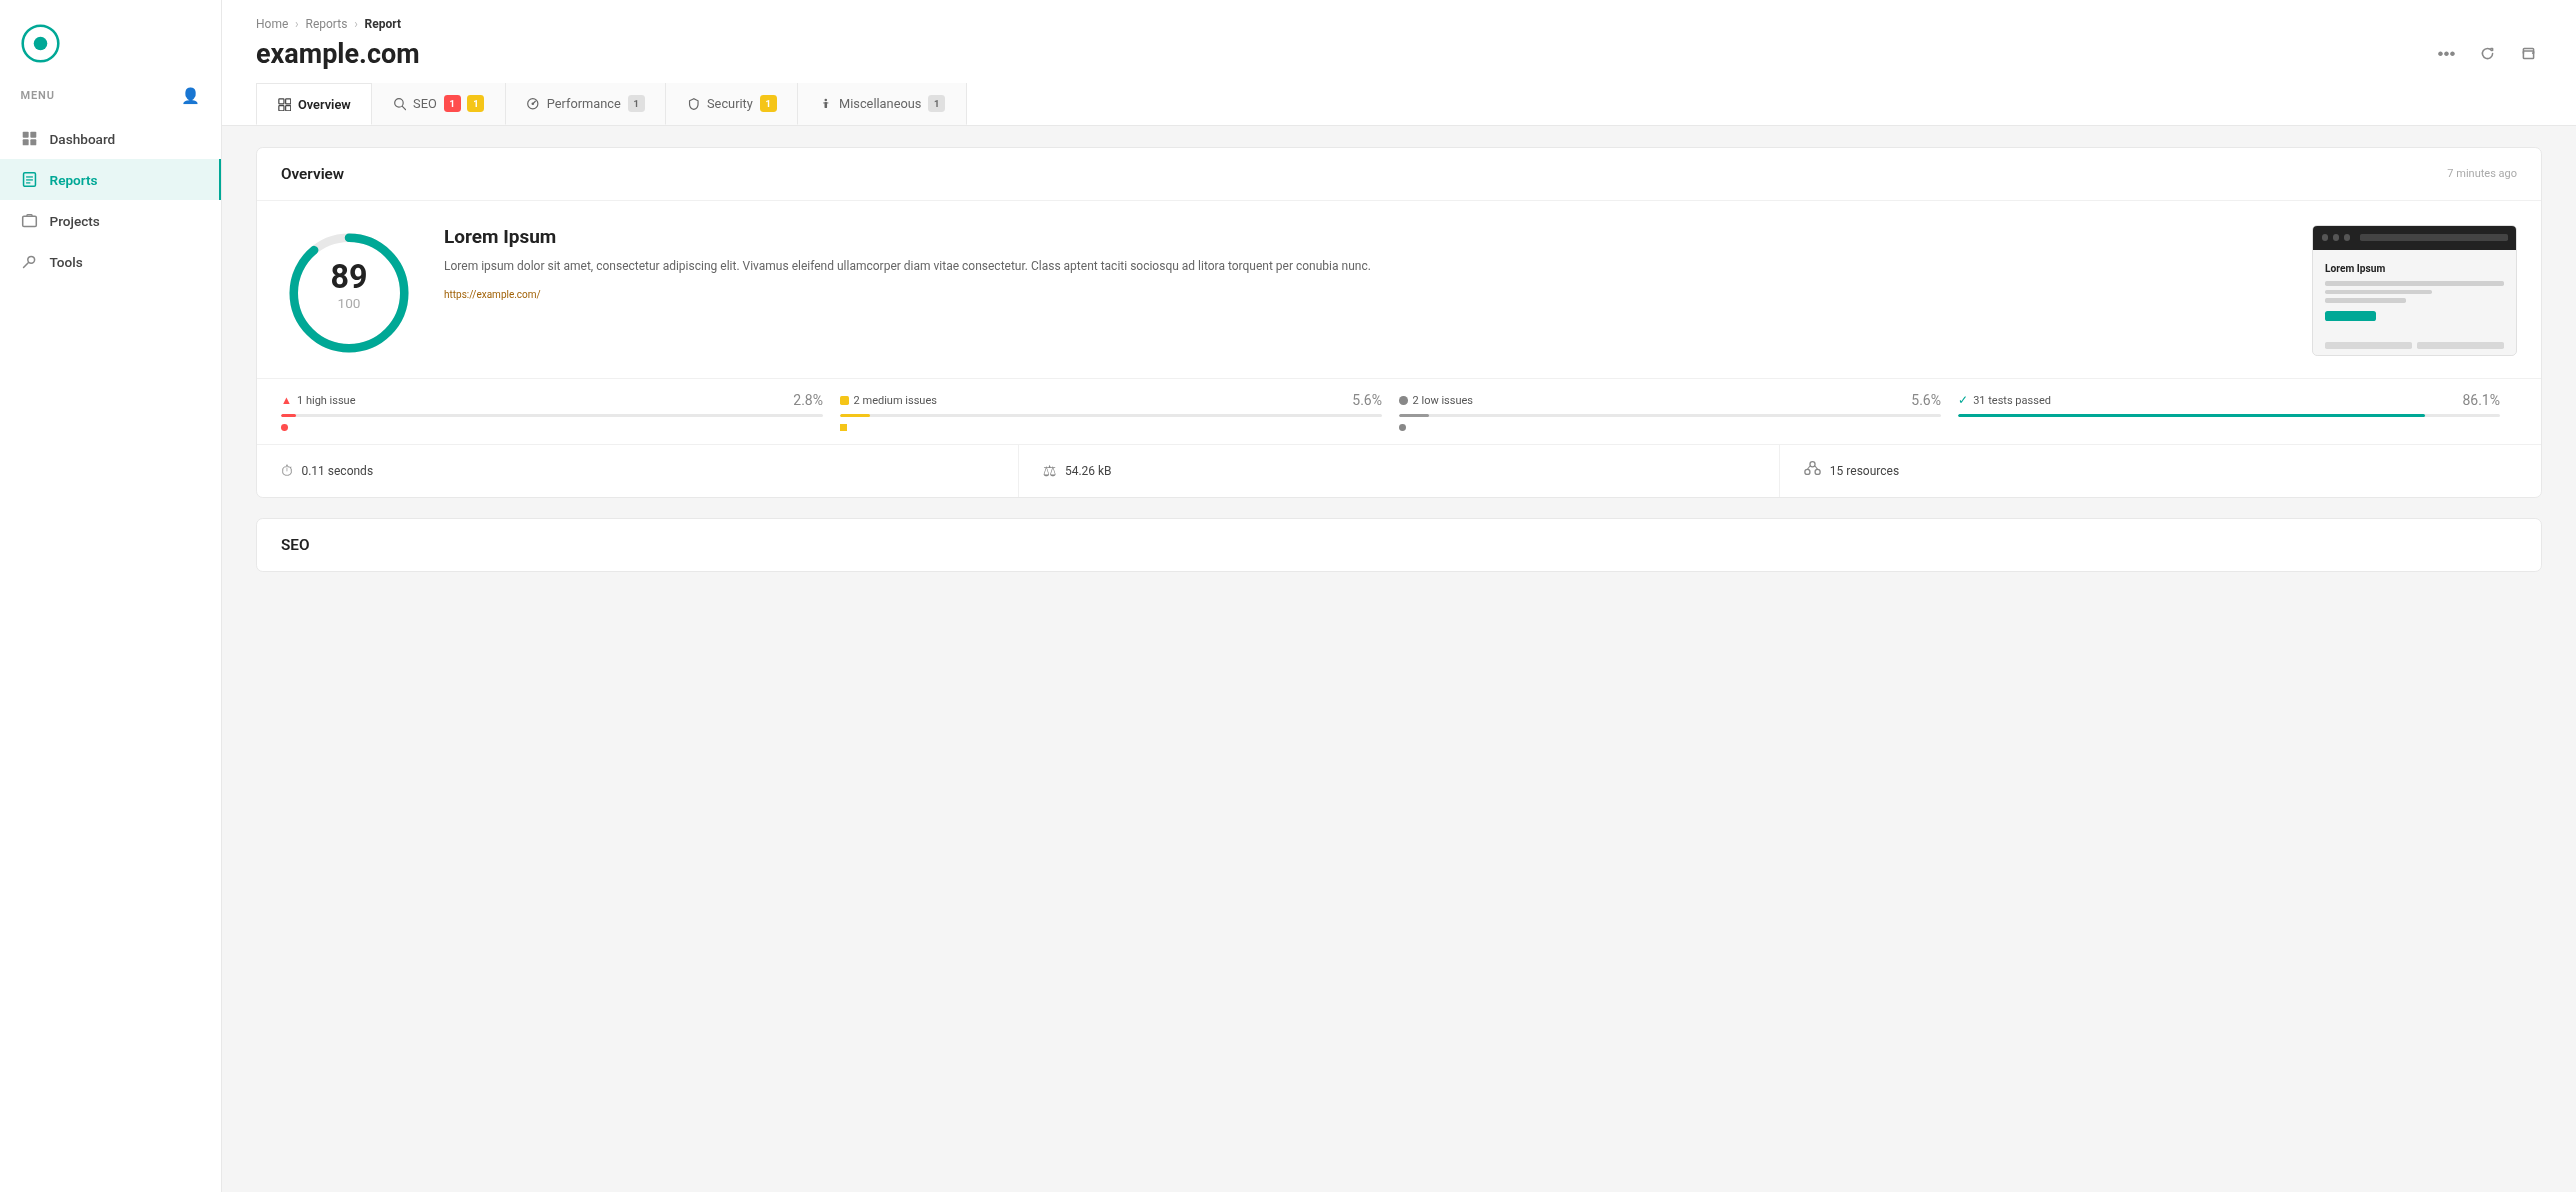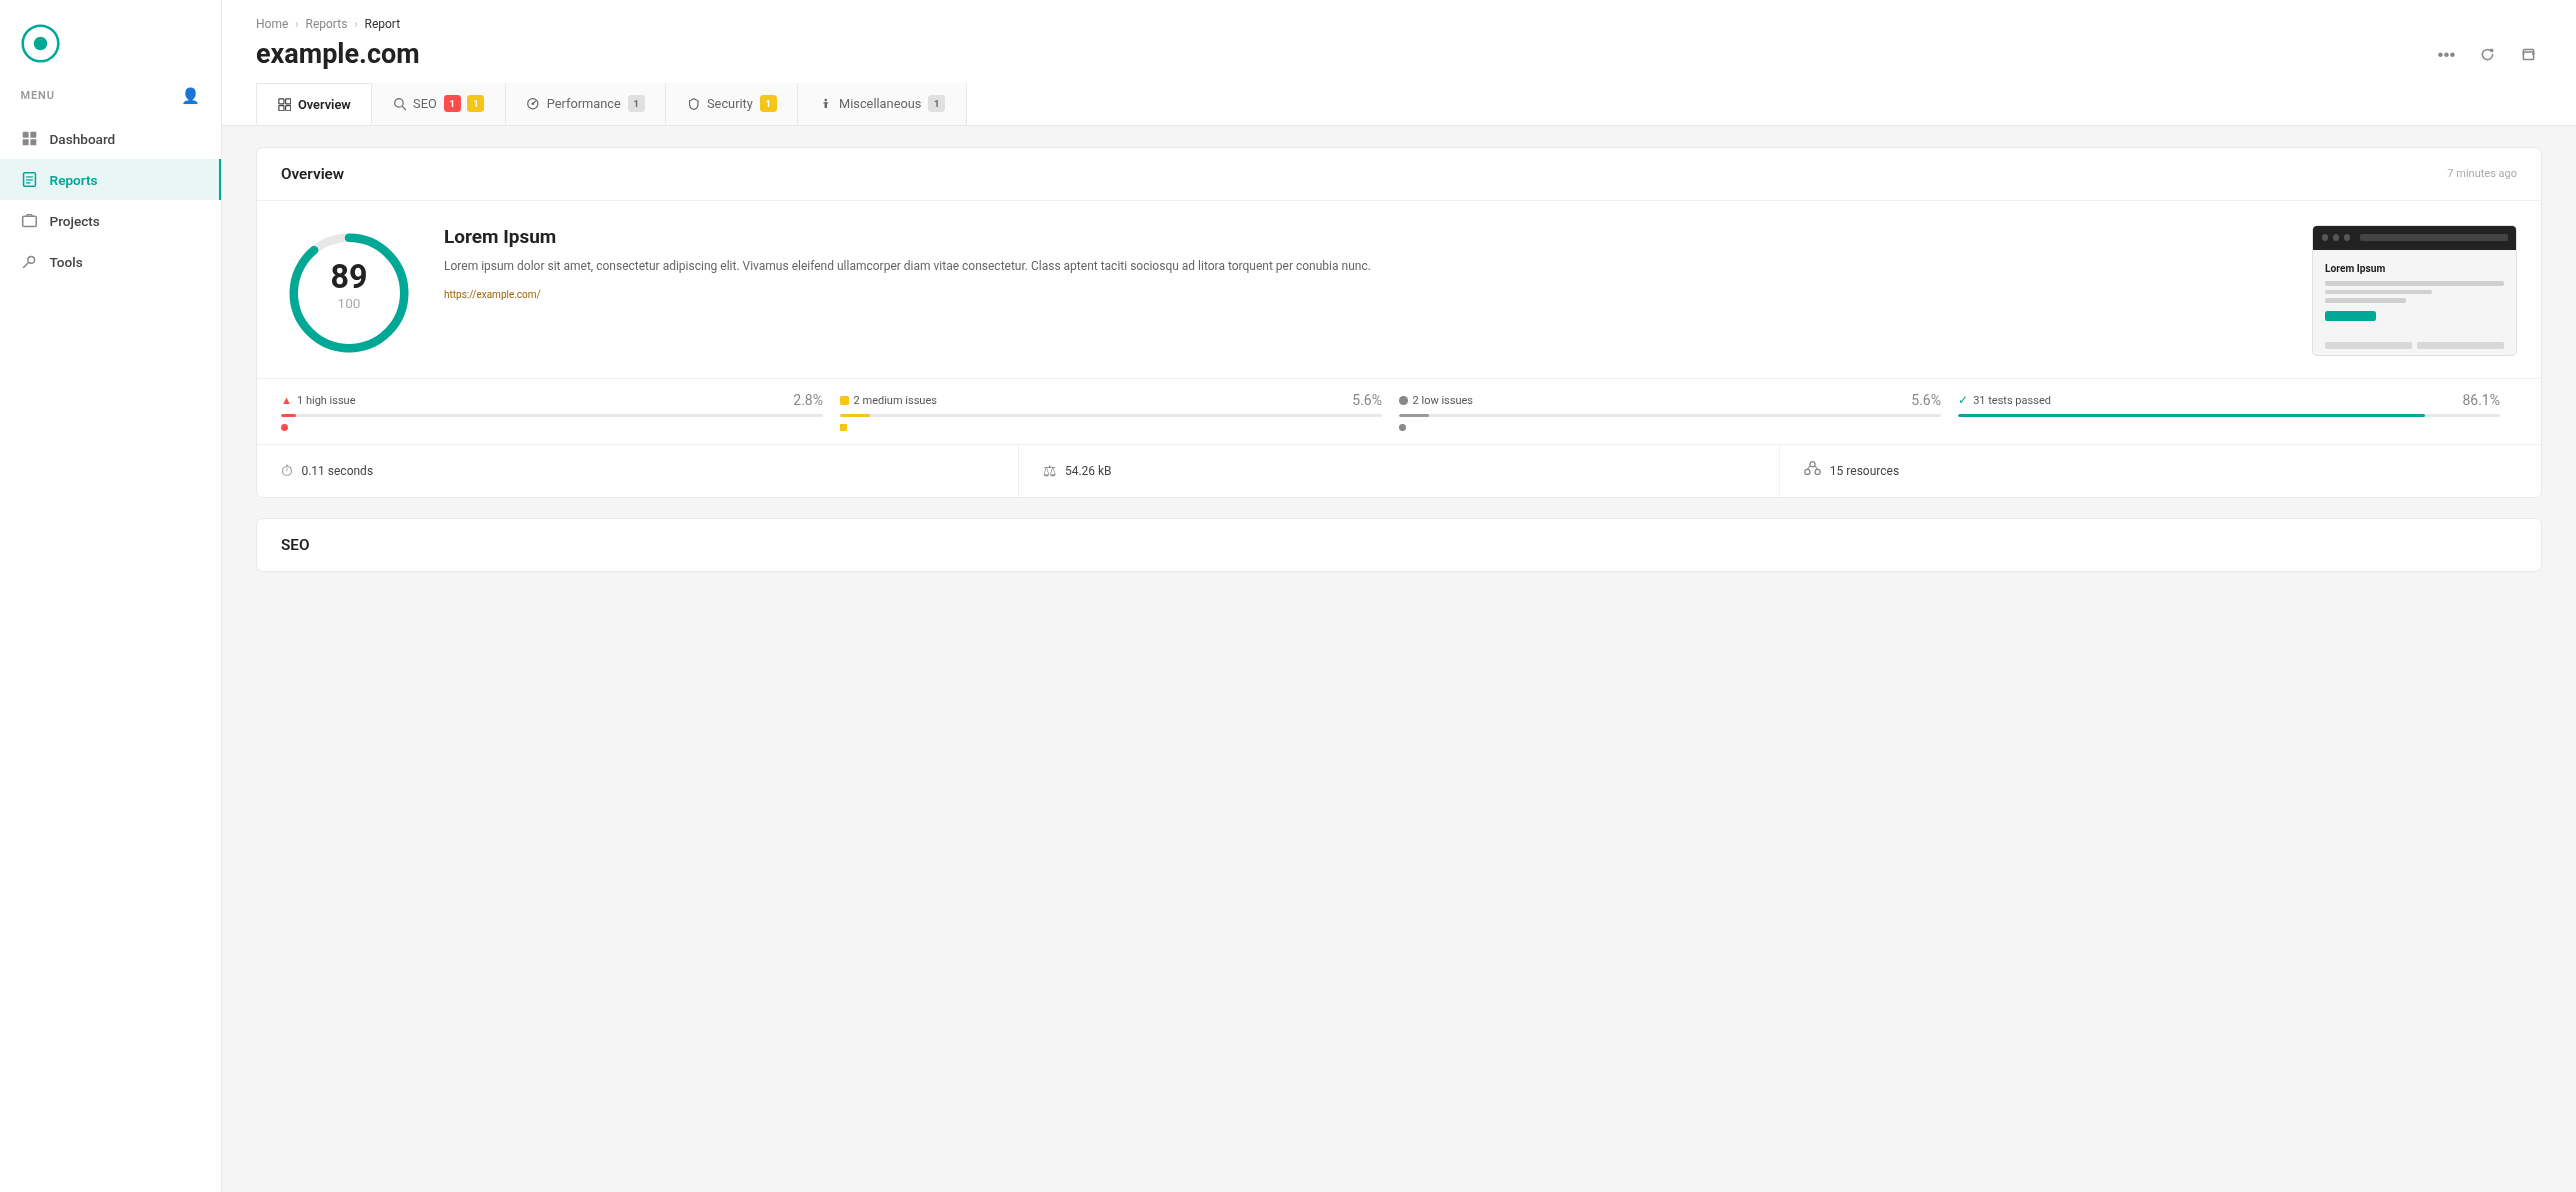--- a/index.html
+++ b/index.html
@@ -76,24 +76,24 @@
     .breadcrumb {
       display: flex;
       align-items: center;
       gap: 6.8px;
       font-size: 12px;
       color: #888;
       margin-bottom: 6.8px;
     }
     .breadcrumb a { color: #888; text-decoration: none; }
     .breadcrumb .sep { color: #bbb; }
-    .breadcrumb .current { color: #333; font-weight: 400; }
+    .breadcrumb .current { color: #333; font-weight: 700; }
     .page-title-row {
       display: flex;
-      align-items: flex-end;
+      align-items: center;
       justify-content: space-between;
       margin-bottom: 13.6px;
     }
     .page-title {
       font-size: 27px;
       font-weight: 700;
       color: #222;
     }
     .header-actions {
       display: flex;

